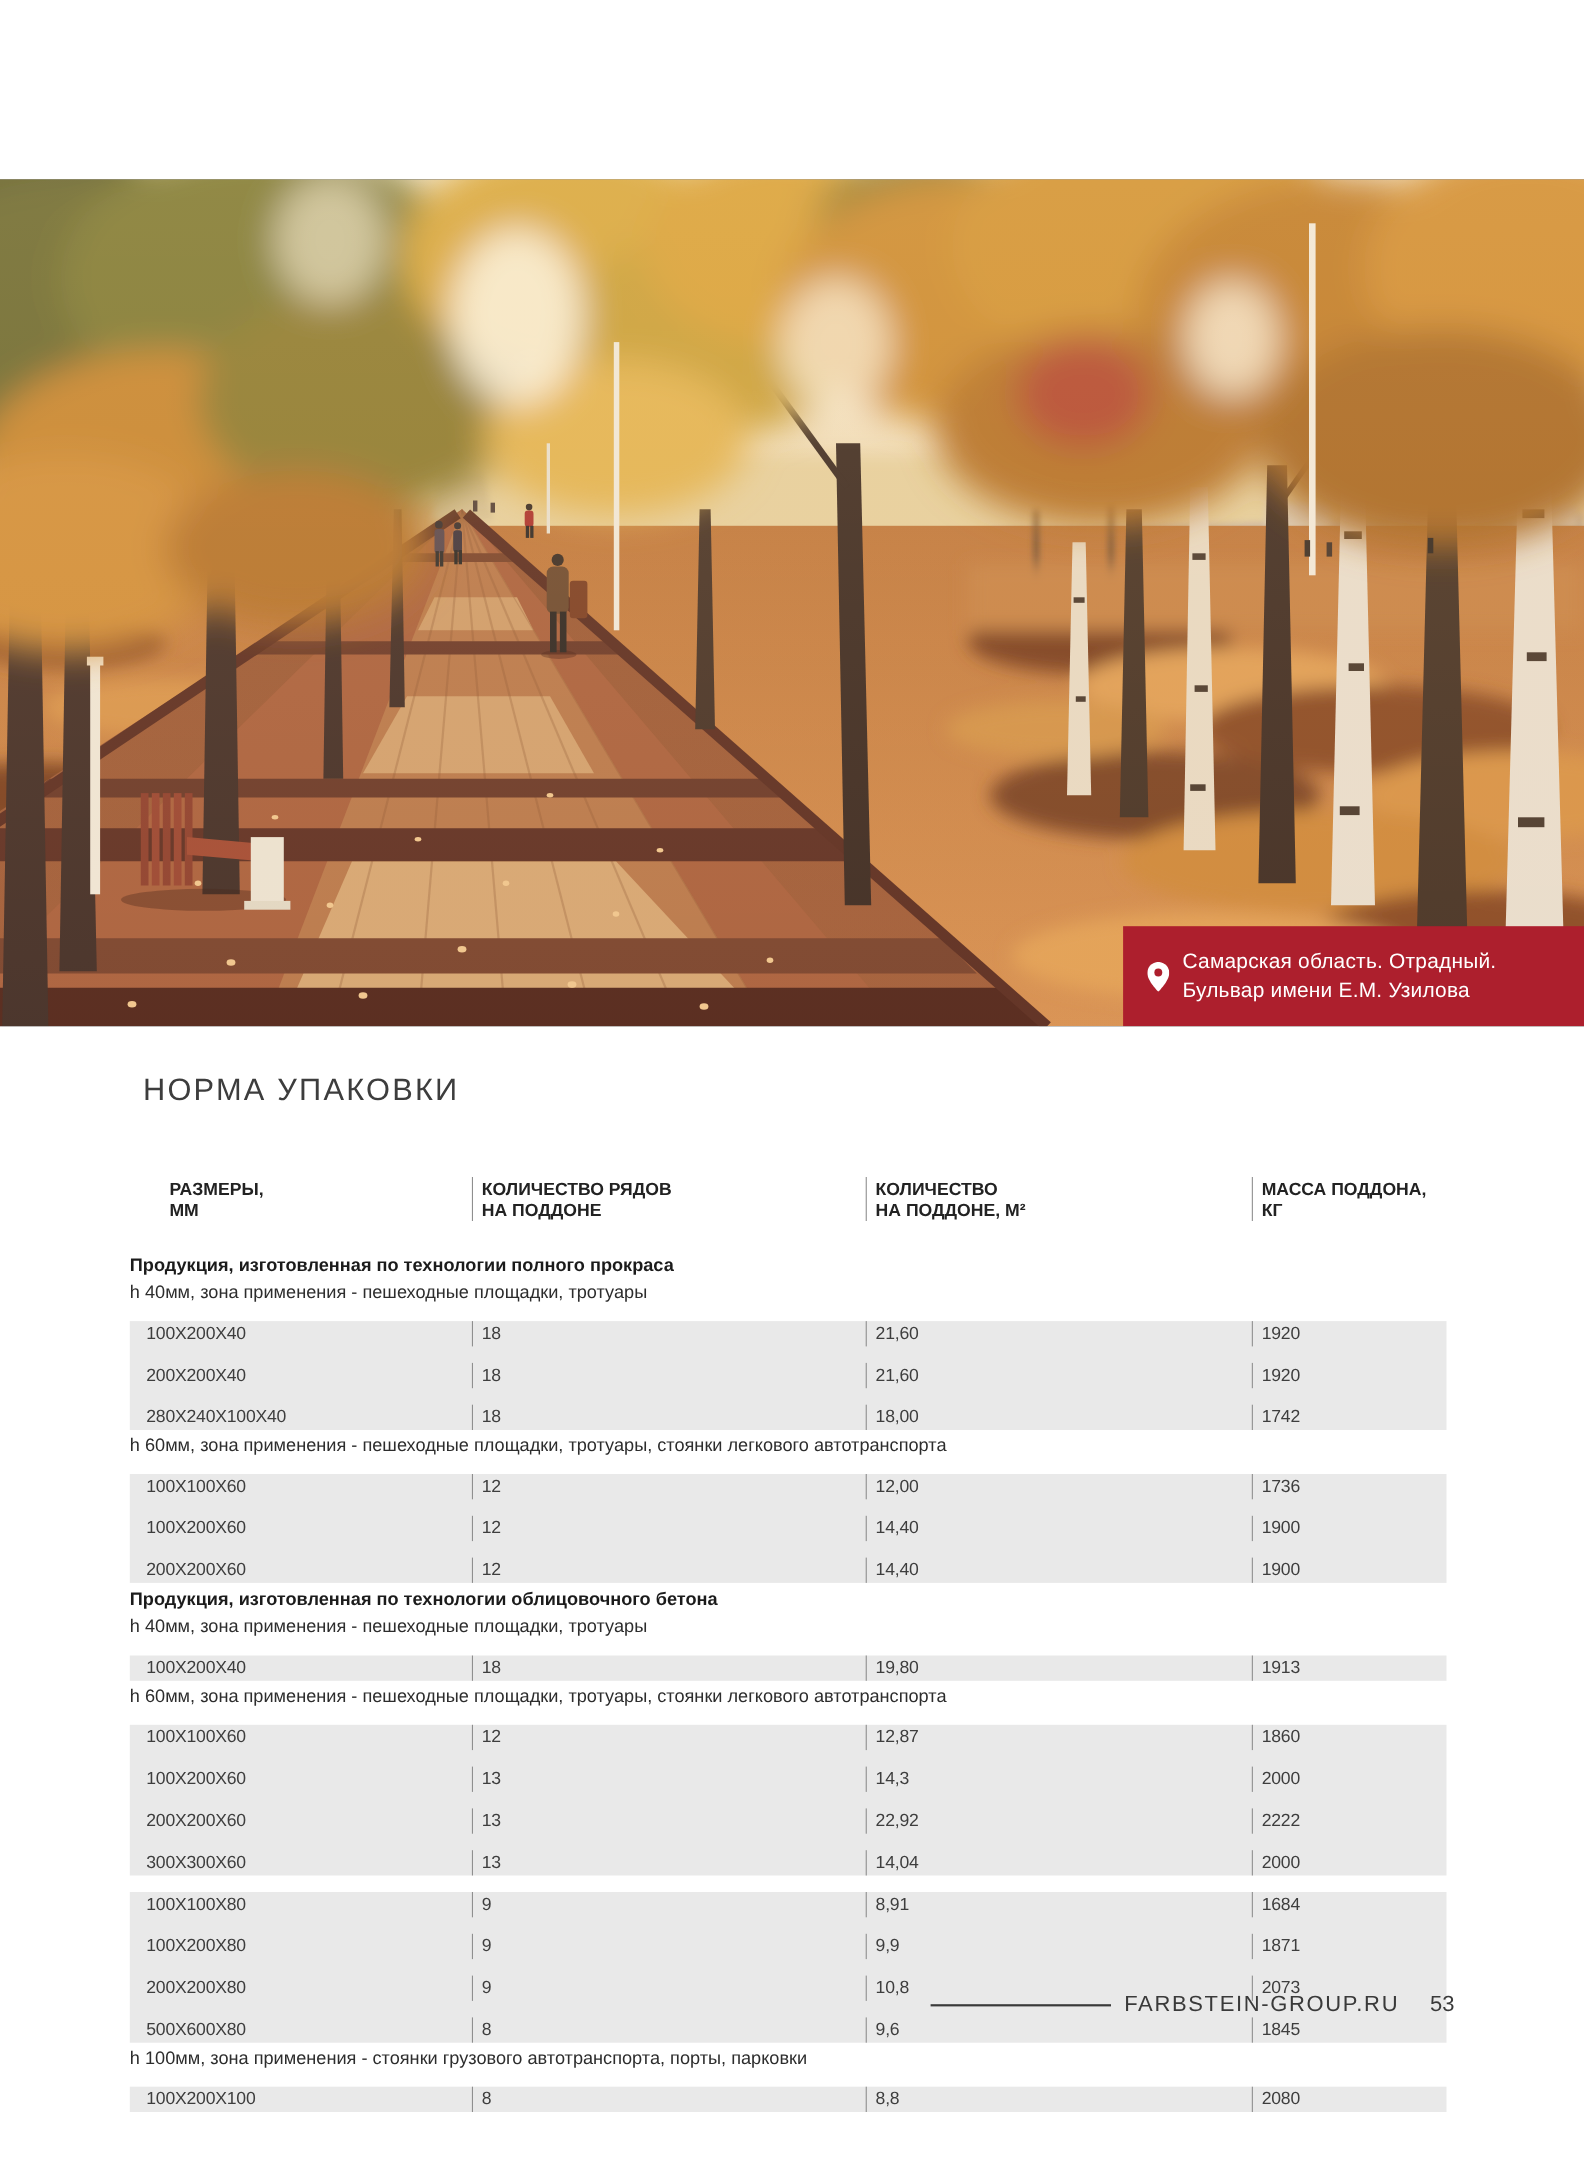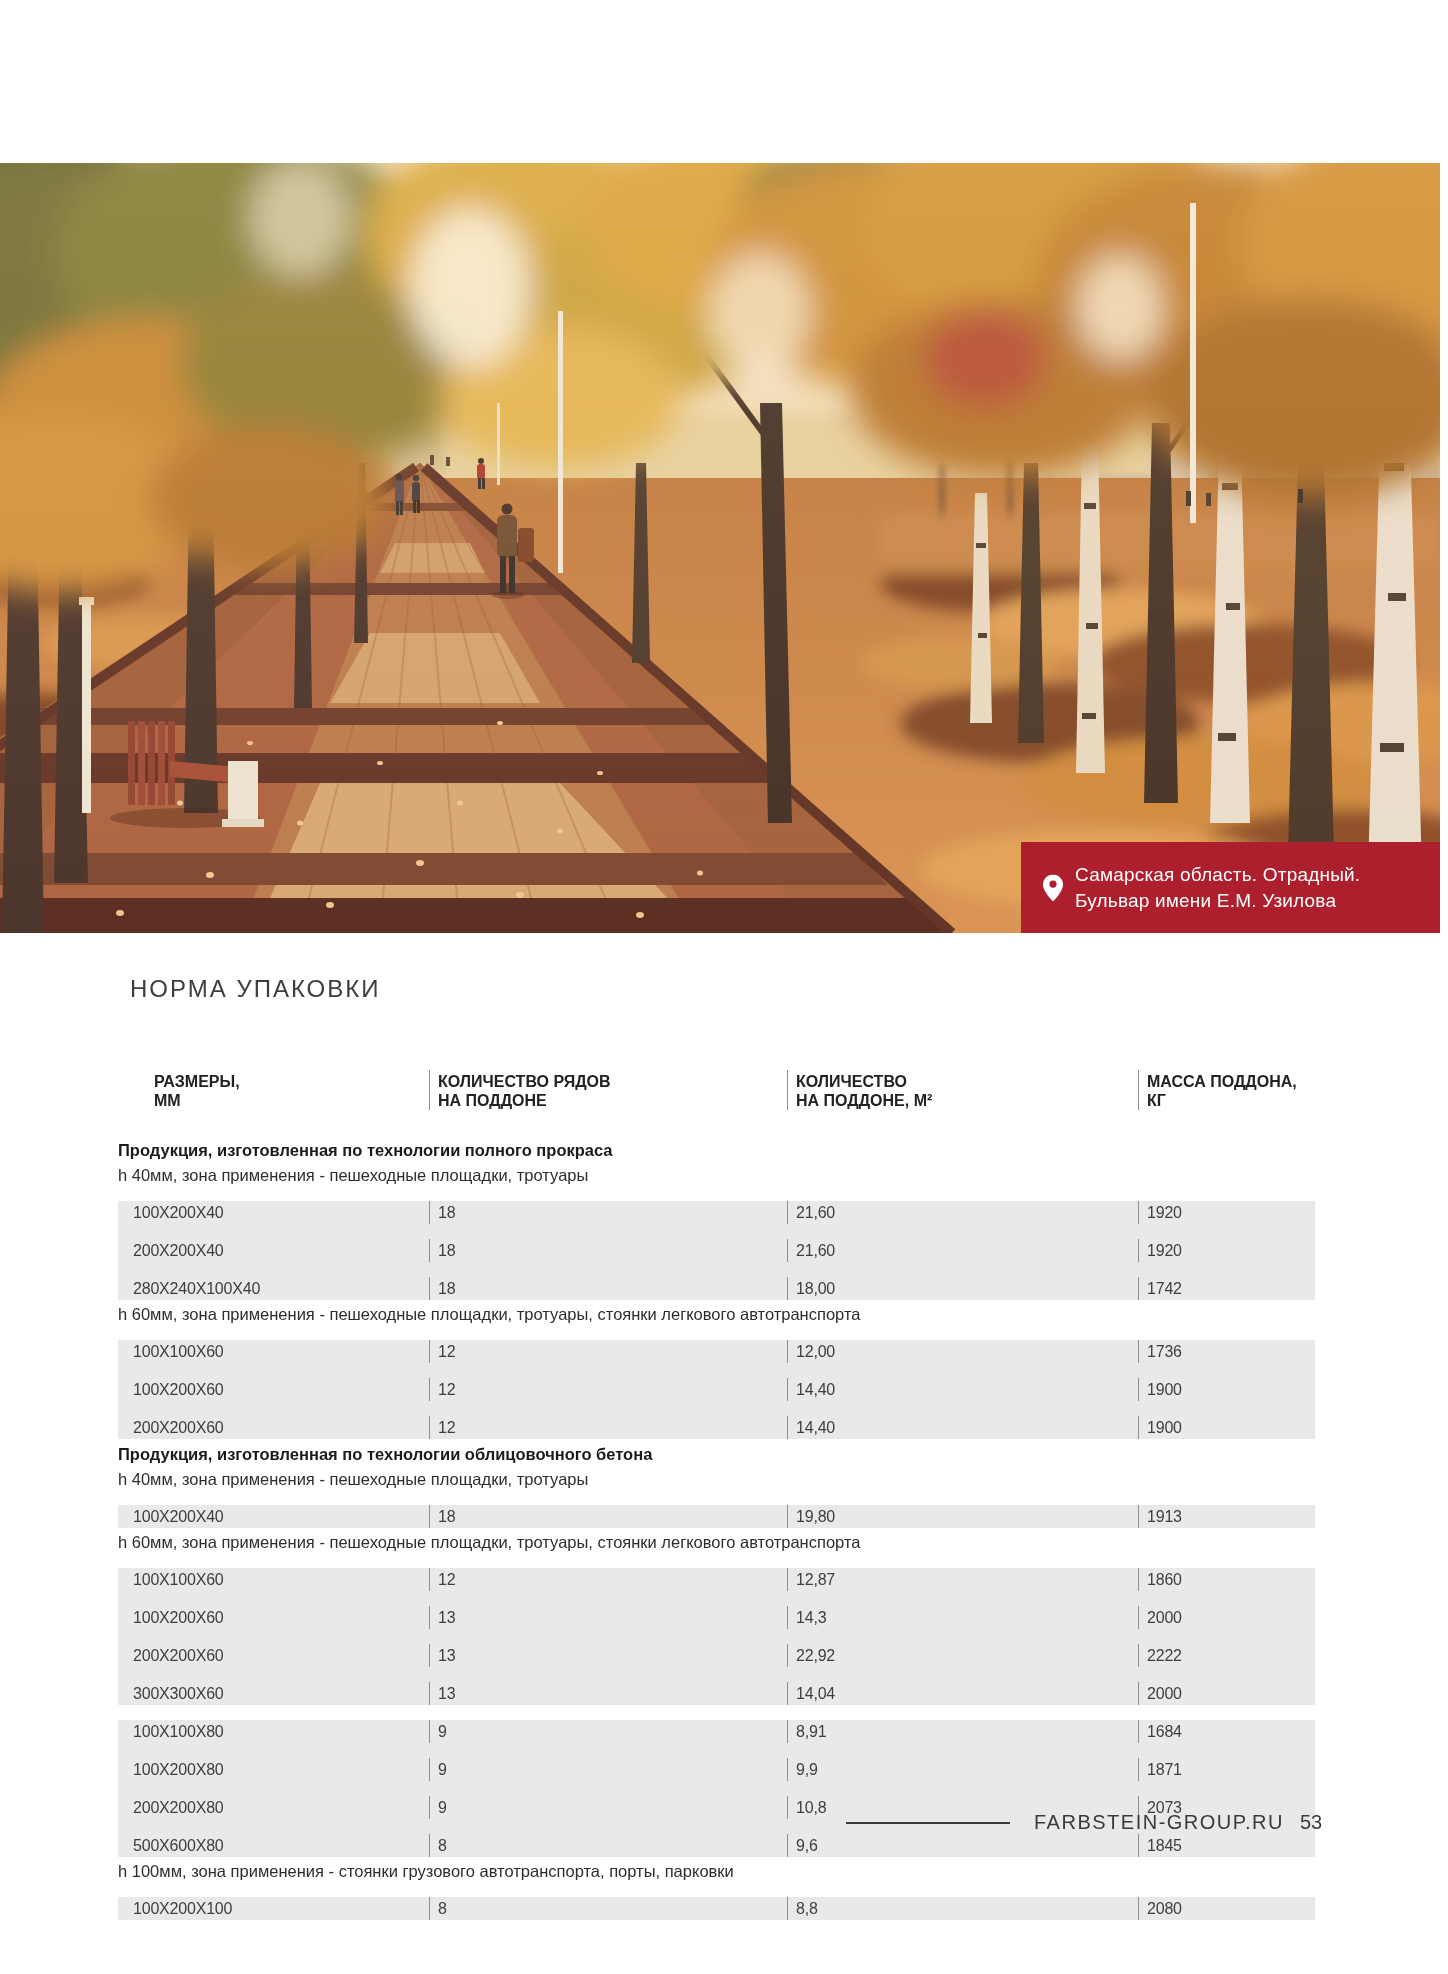--- a/index.html
+++ b/index.html
@@ -12,42 +12,42 @@
   .photo-wrap svg{display:block;}
   .loc-badge{
     position:absolute;left:1021px;top:679px;width:419px;height:91px;
     background:#ad1f2d;color:#fff;display:flex;flex-direction:column;justify-content:center;
     box-sizing:border-box;padding-left:54px;
   }
   .loc-badge .line{font-size:19px;line-height:26px;letter-spacing:.2px;}
   .pin{position:absolute;left:22px;top:50%;transform:translateY(-50%);width:20px;height:27px;}
   
   .page-title{
-    position:absolute;left:130px;top:975px;font-size:24px;font-weight:300;
+    position:absolute;left:130px;top:975px;font-size:28px;font-weight:300;
     letter-spacing:2px;color:#3d3d3d;
   }
   
   .table{position:absolute;left:118px;top:1070px;width:1197px;color:#2d2d2d;}
   .t-header{display:grid;grid-template-columns:311px 358px 351px 177px;padding-bottom:6px;}
   .t-hcell{padding-top:2px;}
   .t-hcell .hl{font-size:16px;font-weight:bold;line-height:19px;color:#222;}
   .t-hcell.c0 .hl{padding-left:0px;margin-left:36px;}
   .bl{border-left:1px solid #8f8f8f;}
   .t-hcell.bl{padding-left:8px;}
   .t-section{font-size:16.5px;font-weight:bold;color:#1b1b1b;line-height:21px;margin:5px 0 0 0;}
   .t-section.first{margin-top:24px;}
   .t-note{font-size:16.5px;color:#2d2d2d;line-height:21px;margin:4px 0 0 0;}
   .t-band{background:#e9e9e9;margin-top:3px;}
   .t-row{display:grid;grid-template-columns:311px 358px 351px 177px;height:23px;line-height:23px;margin-top:15px;}
   .t-cell{font-size:16px;color:#3e3e3e;padding-left:8px;letter-spacing:-0.2px;white-space:nowrap;}
   .t-cell.c0{padding-left:15px;}
   
   .footer{position:absolute;left:0;top:1802px;width:1448px;height:40px;}
   .f-line{position:absolute;left:846px;top:20px;width:164px;height:2px;background:#3a3a3a;}
-  .f-site{position:absolute;left:1022px;top:9px;font-size:20px;letter-spacing:1.5px;color:#3a3a3a;margin-left:12px;}
+  .f-site{position:absolute;left:1022px;top:9px;font-size:20px;letter-spacing:1.5px;color:#3a3a3a;}
   .f-page{position:absolute;left:1300px;top:9px;font-size:20px;color:#3a3a3a;}
 </style>
 </head>
 <body>
 
 <div class="photo-wrap">
   <svg width="1440" height="770" viewBox="0 0 1440 770">
     <defs>
       <linearGradient id="skyG" x1="0" y1="0" x2="0" y2="1">
         <stop offset="0" stop-color="#f7efdc"></stop>

